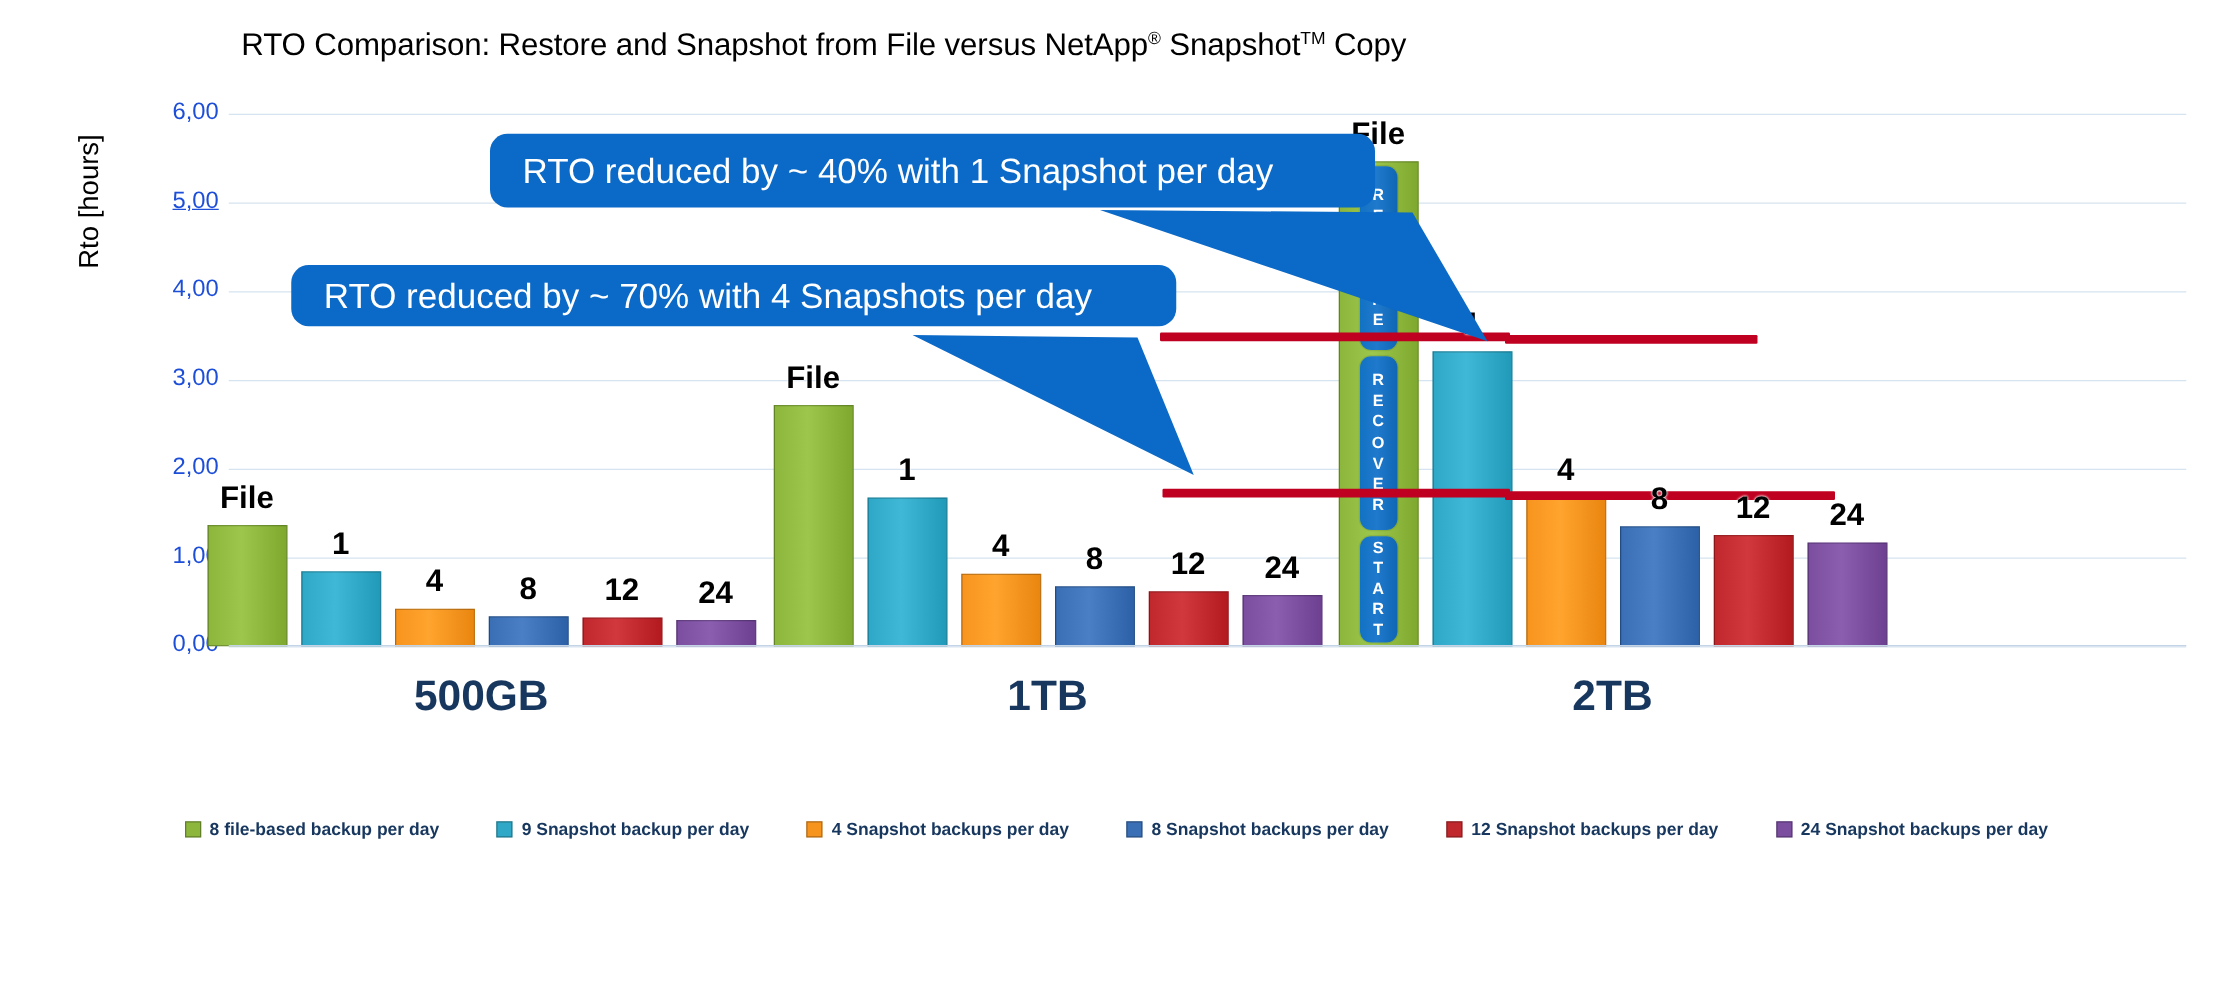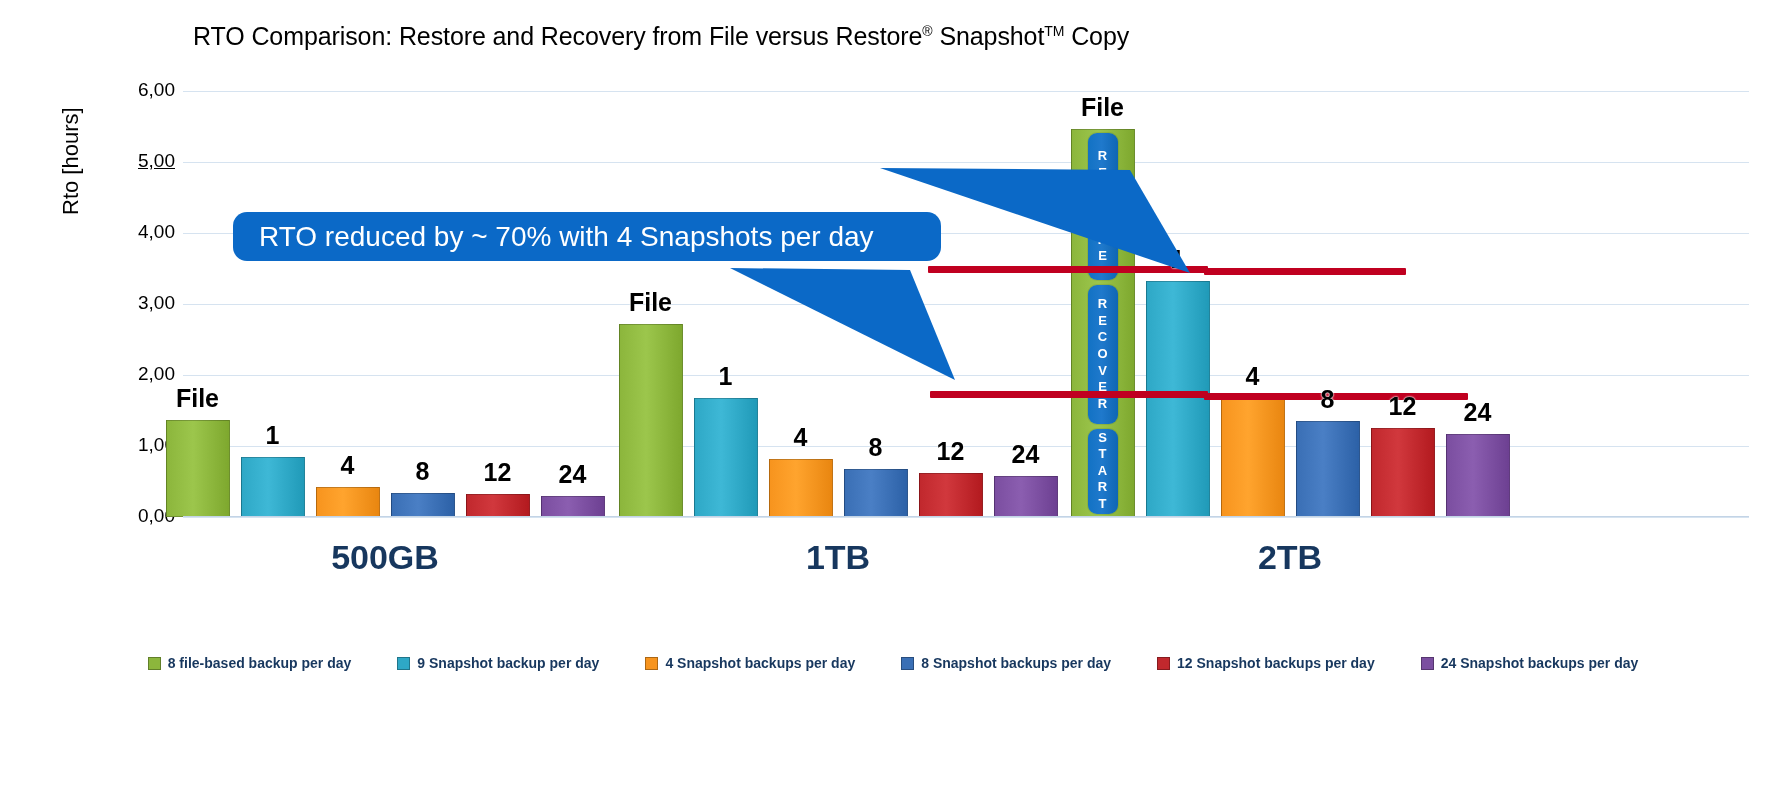--- a/index.html
+++ b/index.html
@@ -30,21 +30,21 @@
     position:absolute;left:0;width:100%;height:1px;
     background:#d6e3f0;
   }
   .axis-base{
     position:absolute;left:0;width:100%;height:1px;
     background:#c3d4e6;bottom:0;
   }
   .ytick{
     position:absolute;
     right:1614px;             
-    font-size:19px;color:#000000;
+    font-size:19px;color:#1d4ed8;
     text-align:right;white-space:nowrap;
   }
   .ytick-wrap{position:absolute;left:105px;width:70px;text-align:right;}
   .ylabel{
     position:absolute;
     left:58px;top:215px;
     font-size:22px;color:#000000;
     transform:rotate(-90deg);transform-origin:left top;
     white-space:nowrap;
   }
@@ -111,21 +111,21 @@
     position:absolute;left:86px;top:745px;
     font-size:19px;color:#000000;white-space:nowrap;
   }
 </style>
 </head>
 <body>
 
 <div id="stage">
 
   <div class="title">
-    <span>RTO Comparison: Restore and Recovery from File versus Restore</span><sup>®</sup><span> Snapshot</span><sup>TM</sup><span> Copy</span>
+    <span>RTO Comparison: Restore and Snapshot from File versus NetApp</span><sup>®</sup><span> Snapshot</span><sup>TM</sup><span> Copy</span>
   </div>
 
   <div class="ylabel">Rto [hours]</div>
 
   <div id="yticks">
       <div class="ytick-wrap" style="top: 505px;"><span class="ytick" style="position: static;">0,00</span></div>
       <div class="ytick-wrap" style="top: 434px;"><span class="ytick" style="position: static;">1,00</span></div>
       <div class="ytick-wrap" style="top: 363px;"><span class="ytick" style="position: static;">2,00</span></div>
       <div class="ytick-wrap" style="top: 292px;"><span class="ytick" style="position: static;">3,00</span></div>
       <div class="ytick-wrap" style="top: 221px;"><span class="ytick" style="position: static;">4,00</span></div>
@@ -188,20 +188,23 @@
     </div>
   <div id="grouplabels">
       <div class="grp-label" style="left: 265px; width: 240px; top: 538px;">500GB</div>
       <div class="grp-label" style="left: 718px; width: 240px; top: 538px;">1TB</div>
       <div class="grp-label" style="left: 1170px; width: 240px; top: 538px;">2TB</div>
     </div>
 
   <svg class="callout-tail" style="left:880px;top:168px;width:320px;height:110px;">
     <polygon points="0,0 250,2 310,105" fill="#0b69c7"></polygon>
   </svg>
+  <div class="callout" style="left:392px;top:107px;width:656px;height:59px;">
+    <span>RTO reduced by ~ 40% with 1 Snapshot per day</span>
+  </div>
 
   <svg class="callout-tail" style="left:730px;top:268px;width:240px;height:120px;">
     <polygon points="0,0 180,2 225,112" fill="#0b69c7"></polygon>
   </svg>
   <div class="callout" style="left:233px;top:212px;width:656px;height:49px;">
     <span>RTO reduced by ~ 70% with 4 Snapshots per day</span>
   </div>
 
   <div class="redline" style="left:928px;top:266px;width:280px;"></div>
   <div class="redline" style="left:1204px;top:268px;width:202px;"></div>

